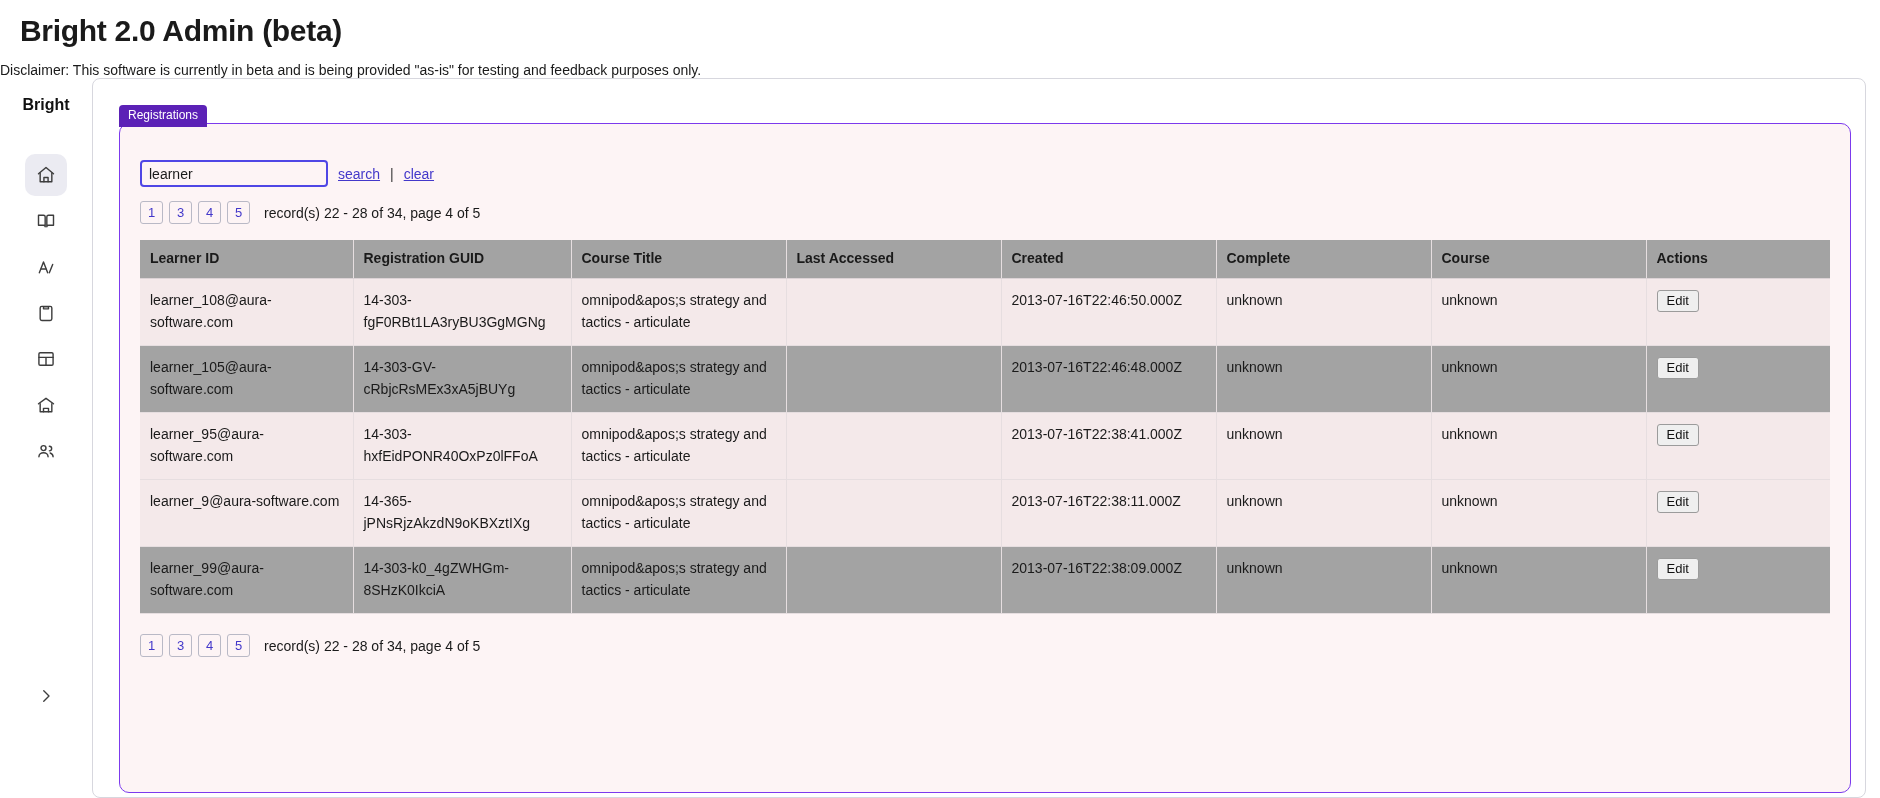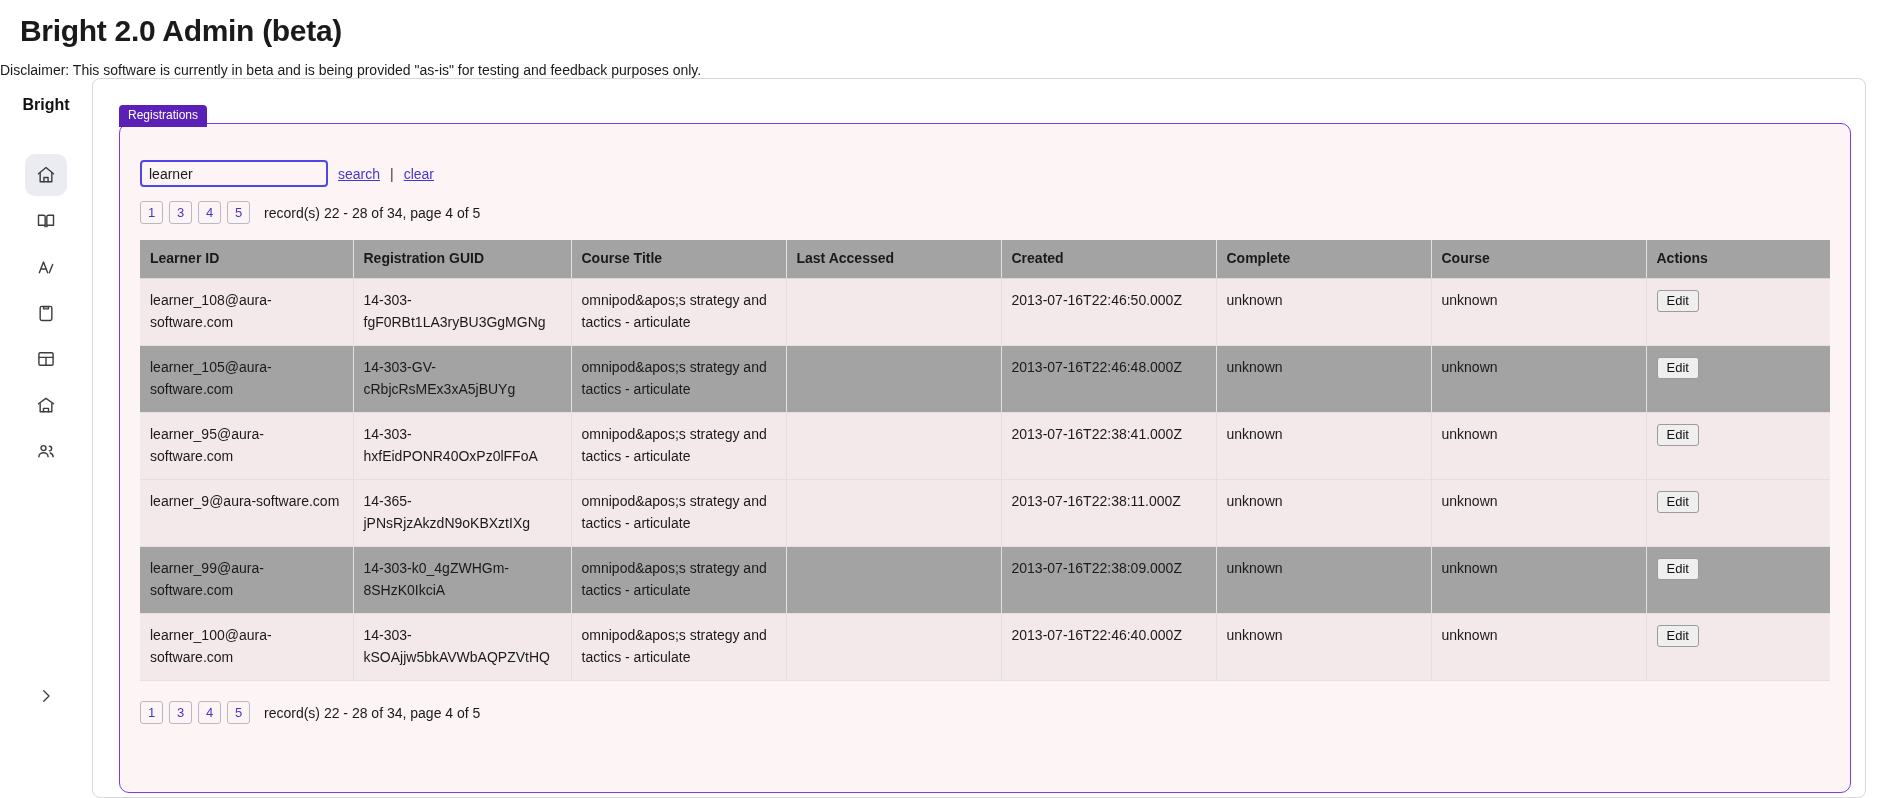--- a/index.html
+++ b/index.html
@@ -376,30 +376,20 @@
           <tr>
             <td>learner_99@aura-software.com</td>
             <td>14-303-k0_4gZWHGm-8SHzK0IkciA</td>
             <td>omnipod&amp;apos;s strategy and tactics - articulate</td>
             <td></td>
             <td>2013-07-16T22:38:09.000Z</td>
             <td>unknown</td>
             <td>unknown</td>
             <td><button class="edit-btn">Edit</button></td>
           </tr>
-          <tr class="alt">
-            <td>learner_100@aura-software.com</td>
-            <td>14-303-kSOAjjw5bkAVWbAQPZVtHQ</td>
-            <td>omnipod&amp;apos;s strategy and tactics - articulate</td>
-            <td></td>
-            <td>2013-07-16T22:46:40.000Z</td>
-            <td>unknown</td>
-            <td>unknown</td>
-            <td><button class="edit-btn">Edit</button></td>
-          </tr>
         </tbody>
       </table>
 
       <div class="pager bottom">
         <button class="pagebtn">1</button>
         <button class="pagebtn">3</button>
         <button class="pagebtn">4</button>
         <button class="pagebtn">5</button>
         <span class="pagetext">record(s) 22 - 28 of 34, page 4 of 5</span>
       </div>

